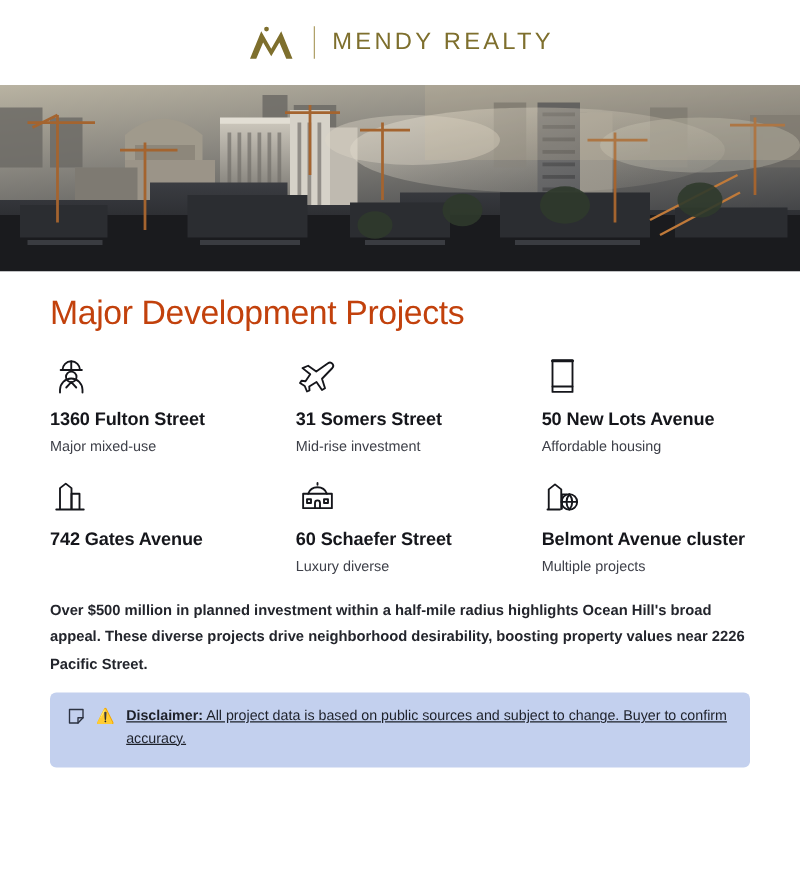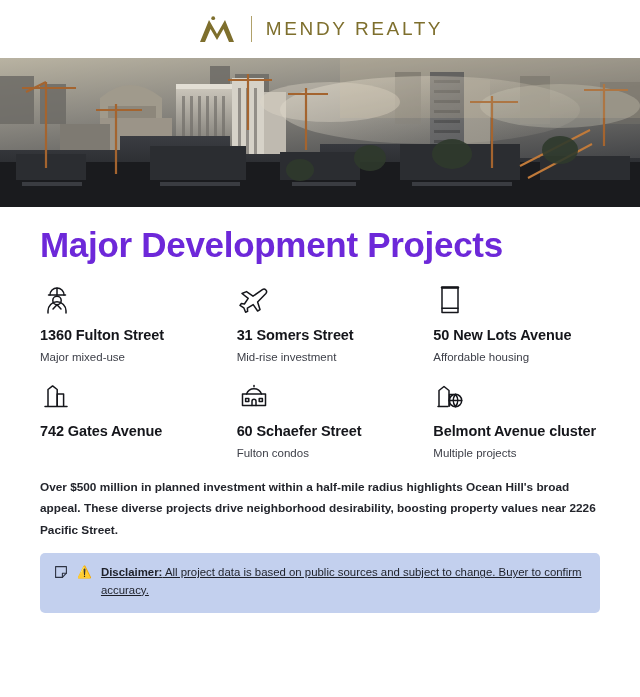--- a/index.html
+++ b/index.html
@@ -12,21 +12,21 @@
 
   body {
     font-family: "Liberation Sans", sans-serif;
     background: #ffffff;
     color: #1b1c22;
     -webkit-font-smoothing: antialiased;
   }
 
   
   .brand-header {
-    height: 58px;
+    height: 68px;
     background: #ffffff;
     display: flex;
     align-items: center;
     justify-content: center;
     gap: 14px;
   }
 
   .brand-logo-mark {
     width: 40px;
     height: 30px;
@@ -57,24 +57,24 @@
     background: #2b2f36;
   }
   .hero svg { display: block; width: 640px; height: 149px; }
 
   
   .content {
     padding: 18px 40px 0 40px;
   }
 
   .page-title {
-    font-size: 35px;
-    font-weight: 700;
+    font-size: 27px;
+    font-weight: 400;
     letter-spacing: -0.3px;
-    color: #6d28d9;
+    color: #c2410c;
     margin-bottom: 18px;
   }
 
   .projects-grid {
     display: grid;
     grid-template-columns: 1fr 1fr 1fr;
     column-gap: 30px;
     row-gap: 0px;
   }
 
@@ -353,21 +353,21 @@
         <svg viewBox="0 0 34 34" fill="none" stroke="currentColor" stroke-width="1.5" stroke-linecap="round" stroke-linejoin="round">
           <path d="M9.5 15 a8 8 0 0 1 15 0"></path>
           <path d="M17 6.4 v1.4"></path>
           <path d="M5.5 15 h23 v11.5 h-23 Z"></path>
           <path d="M15 26.5 v-4.2 a2 2 0 0 1 4 0 v4.2"></path>
           <rect x="8.6" y="19.4" width="3.2" height="3"></rect>
           <rect x="22.2" y="19.4" width="3.2" height="3"></rect>
         </svg>
       </span>
       <div class="project-name">60 Schaefer Street</div>
-      <div class="project-desc">Fulton condos</div>
+      <div class="project-desc">Luxury diverse</div>
     </div>
 
     <div class="project-item">
       <span class="project-icon">
         <svg viewBox="0 0 34 34" fill="none" stroke="currentColor" stroke-width="1.5" stroke-linecap="round" stroke-linejoin="round">
           <path d="M6 27 V11.5 l5 -4 5 4 V27"></path>
           <path d="M5 27.6 h10"></path>
           <path d="M16.5 27 V15.5 h4"></path>
           <circle cx="22.5" cy="21.5" r="6.2"></circle>
           <path d="M16.3 21.5 h12.4"></path>

